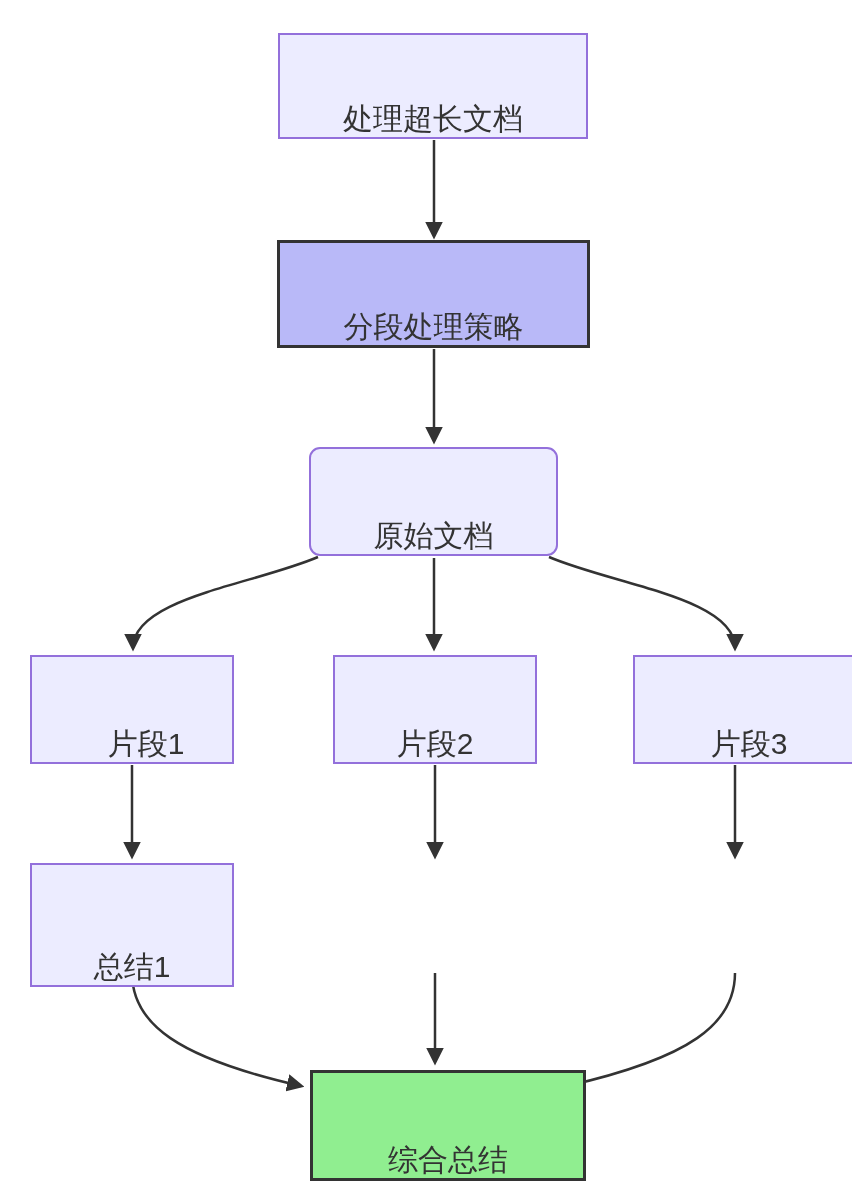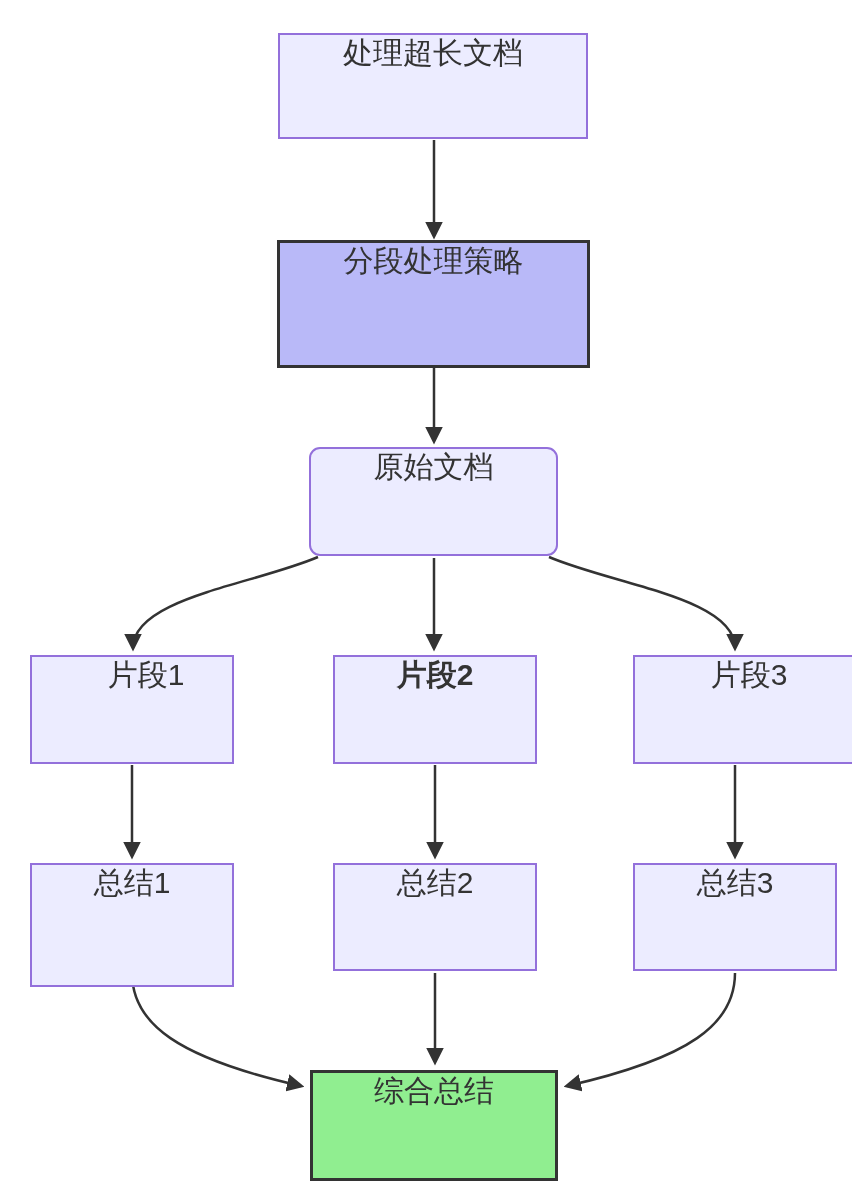--- a/index.html
+++ b/index.html
@@ -29,21 +29,21 @@
     stroke-width: 2.5;
   }
   .edges .arrowhead-shape {
     fill: var(--edge, #333333);
     stroke: none;
   }
   .node {
     position: absolute;
     box-sizing: border-box;
     display: flex;
-    align-items: flex-start;
+    align-items: flex-end;
     justify-content: center;
     text-align: center;
     color: var(--text, #333333);
     font-size: 30px;
     line-height: 1.2;
     white-space: nowrap;
   }
   .node.default {
     background: var(--node-fill, #ececff);
     border: 2px solid var(--node-border, #9370db);
@@ -78,49 +78,43 @@
     <path class="edge" d="M735 765 L735 856" marker-end="url(#arrowhead)"></path>
     <path class="edge" d="M132 973 C 132 1024, 178 1058, 301 1086" marker-end="url(#arrowhead)"></path>
     <path class="edge" d="M435 973 L435 1062" marker-end="url(#arrowhead)"></path>
     <path class="edge" d="M735 973 C 735 1024, 690 1058, 567 1086" marker-end="url(#arrowhead)"></path>
   </svg>
 
   <div class="node default" style="left:278px; top:33px; width:310px; height:106px;">
     <span>处理超长文档</span>
   </div>
 
-  <div class="node emphasis" style="left:277px; top:240px; width:313px; height:128px;">
+  <div class="node emphasis" style="left:277px; top:240px; width:313px; height:108px;">
     <span>分段处理策略</span>
   </div>
 
   <div class="node default" style="left:309px; top:447px; width:249px; height:109px;border-radius:11px;">
     <span>原始文档</span>
   </div>
 
   <div class="node default" style="left:30px; top:655px; width:204px; height:109px;padding-left:28px;">
     <span>片段1</span>
   </div>
 
-  <div class="node default" style="left:333px; top:655px; width:204px; height:109px;font-weight:bold;">
+  <div class="node default" style="left:333px; top:655px; width:204px; height:109px;">
     <span>片段2</span>
   </div>
 
   <div class="node default" style="left:633px; top:655px; width:232px; height:109px;">
     <span>片段3</span>
   </div>
 
   <div class="node default" style="left:30px; top:863px; width:204px; height:124px;">
     <span>总结1</span>
   </div>
 
-  <div class="node default" style="left:333px; top:863px; width:204px; height:108px;">
-    <span>总结2</span>
-  </div>
 
-  <div class="node default" style="left:633px; top:863px; width:204px; height:108px;">
-    <span>总结3</span>
-  </div>
 
-  <div class="node success" style="left:310px; top:1070px; width:248px; height:111px;">
+  <div class="node success" style="left:310px; top:1070px; width:276px; height:111px;">
     <span>综合总结</span>
   </div>
 
 </div>
 
 </body></html>

